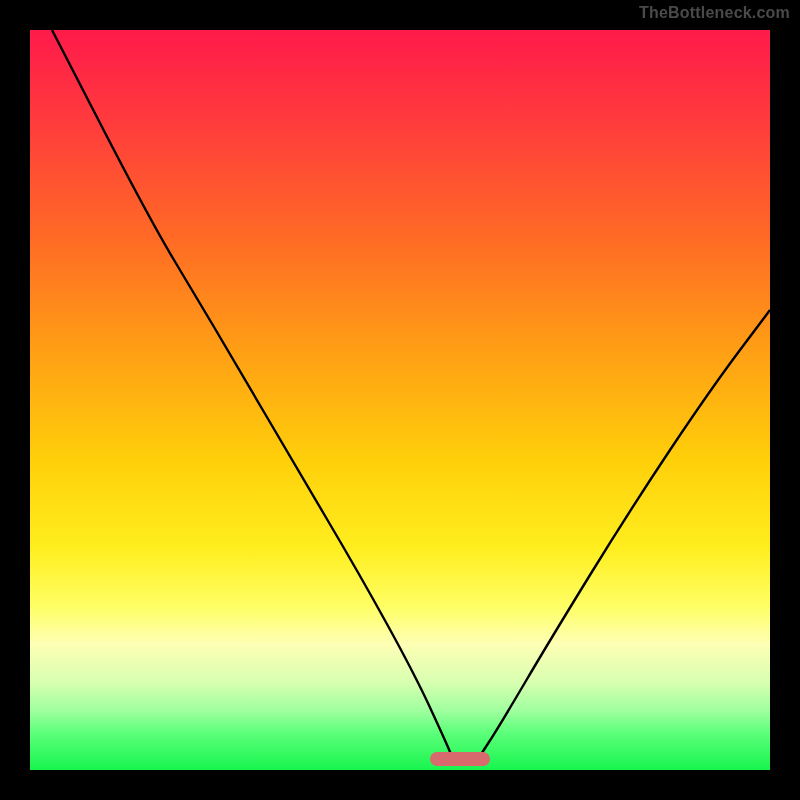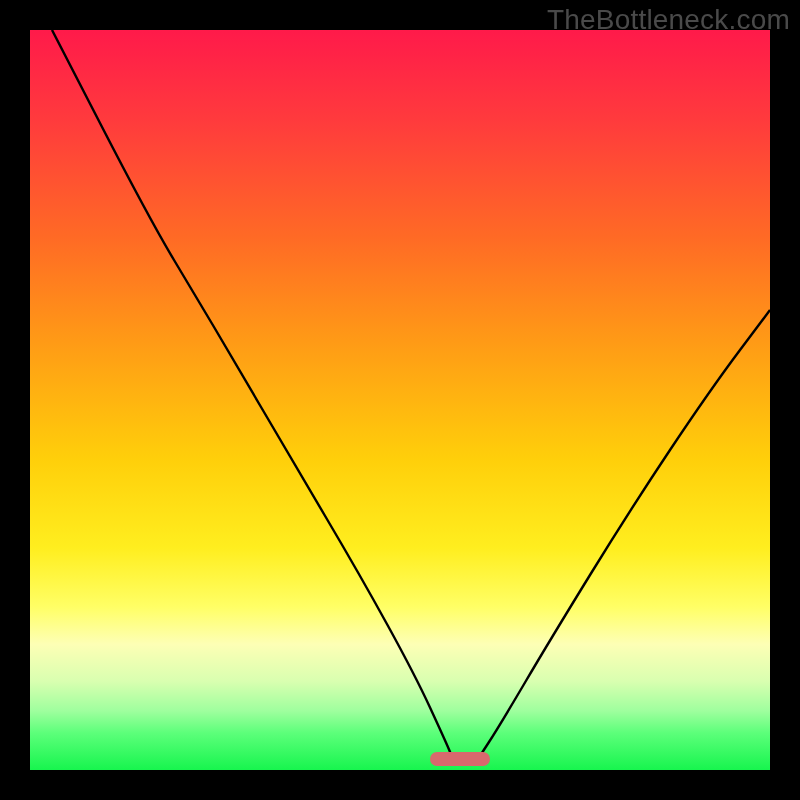--- a/index.html
+++ b/index.html
@@ -15,22 +15,22 @@
     position: relative;
     width: 800px;
     height: 800px;
     background: #000;
   }
   .watermark {
     position: absolute;
     top: 4px;
     right: 10px;
     color: #4a4a4a;
-    font-size: 28px;
-    font-weight: 400;
+    font-size: 16px;
+    font-weight: 700;
     letter-spacing: 0.2px;
     z-index: 50;
   }
   .plot-area {
     position: absolute;
     left: 30px;
     top: 30px;
     width: 740px;
     height: 740px;
     overflow: hidden;

